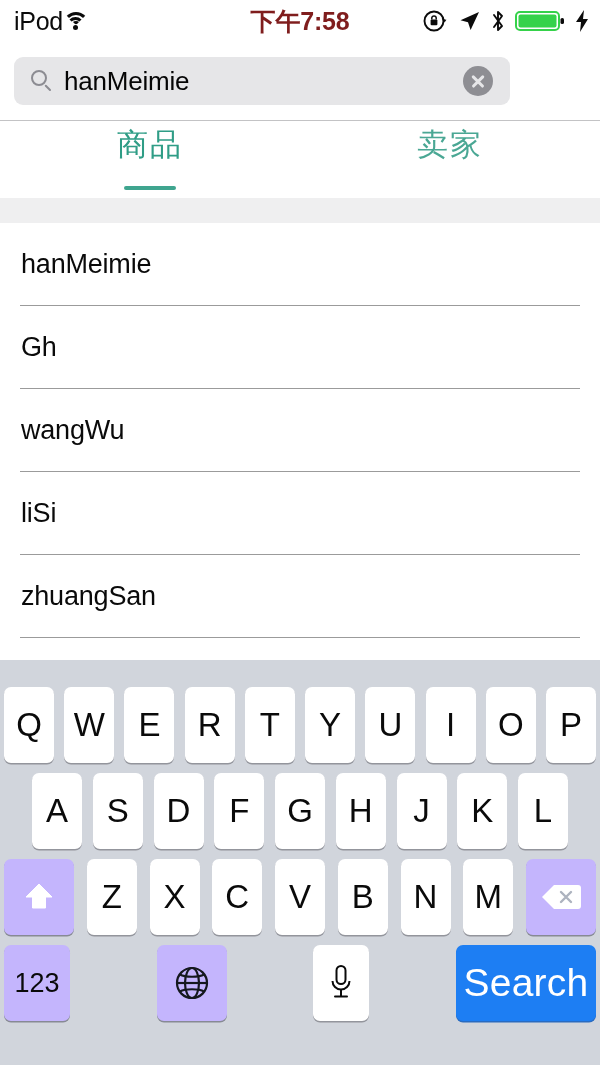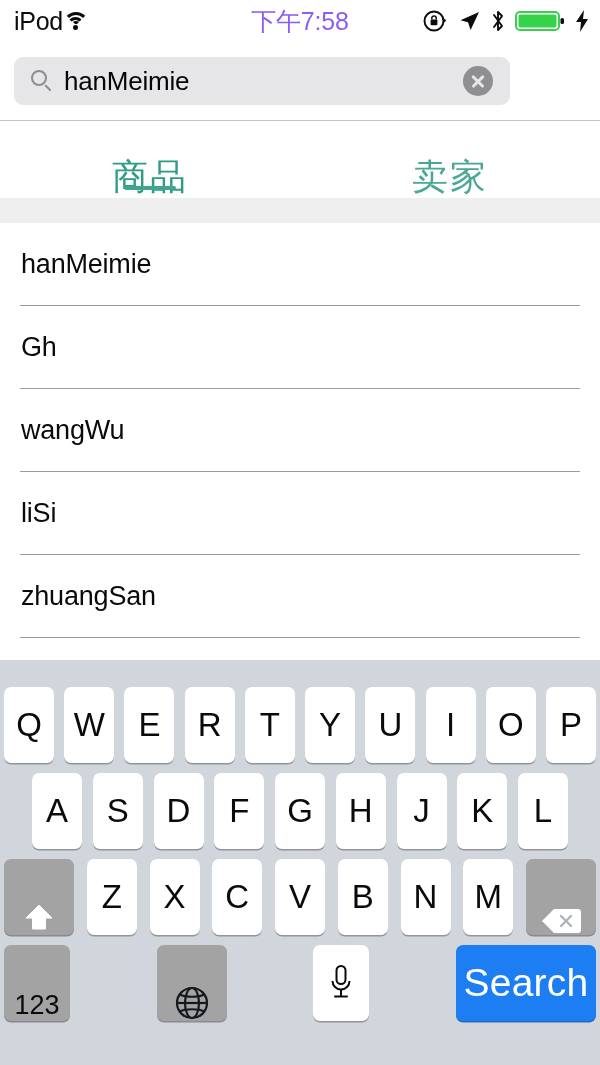--- a/index.html
+++ b/index.html
@@ -22,21 +22,21 @@
   .wifi-ic { width:26px; height:20px; position:relative; display:block; }
   .wifi-ic i { position:absolute; display:block; border:3px solid #0b0b0b; border-bottom-color:transparent;
                border-left-color:transparent; border-right-color:transparent; border-radius:50%; }
   .wifi-ic i.a { width:26px; height:26px; left:0; top:1px; }
   .wifi-ic i.b { width:17px; height:17px; left:4.5px; top:5.5px; }
   .wifi-ic i.c { width:8px;  height:8px;  left:9px;   top:10px; }
   .wifi-ic i.d { width:5px; height:5px; left:10.5px; top:14px; background:#0b0b0b; border-radius:50%; border:0; }
 
   .sb-center { position:absolute; left:0; top:0; width:600px; height:42px;
                display:flex; align-items:center; justify-content:center; }
-  .sb-time { font-size:25px; color:#8b5cf6; font-weight:400; letter-spacing:-0.2px; }
+  .sb-time { font-size:25px; color:#7f1d1d; font-weight:700; letter-spacing:-0.2px; }
 
   .sb-right { position:absolute; right:10px; top:0; height:42px; display:flex; align-items:center; gap:9px; }
   .ic { display:block; }
 
   
   .searchbar-wrap {
     position:absolute; left:0; top:42px; width:600px; height:79px; background:#ffffff;
   }
   .search-field {
     position:absolute; left:14px; top:15px; width:496px; height:48px;
@@ -64,21 +64,21 @@
     font-size:27px; color:#3aab92; letter-spacing:1px;
   }
   .hr-top { position:absolute; left:0; top:120px; width:600px; height:1px; background:#c3c3c5; }
 
   
   .tabs {
     position:absolute; left:0; top:121px; width:600px; height:77px; background:#ffffff;
     display:flex;
   }
   .tab { flex:1 1 50%; position:relative; display:flex; align-items:flex-start; justify-content:center; }
-  .tab-label { margin-top:32px; font-size:36px; color:#4aa794; letter-spacing:2px; }
+  .tab-label { margin-top:3px; font-size:31px; color:#4aa794; letter-spacing:2px; }
   .tab.active .tab-label { color:#2f9d86; }
   .tab-underline {
     position:absolute; bottom:8px; left:50%; transform:translateX(-50%);
     width:52px; height:4px; background:#3fa58f; border-radius:2px;
   }
 
   
   .gray-band { position:absolute; left:0; top:198px; width:600px; height:25px; background:#efeff0; }
 
   
@@ -92,21 +92,21 @@
     position:absolute; left:0; top:660px; width:600px; height:405px;
     background:#d1d5dc;
   }
   .kbrow { position:absolute; left:0; width:600px; display:flex; }
   .key {
     position:relative; background:#ffffff; border-radius:7px;
     box-shadow:0 1.5px 0 rgba(136,138,145,0.85);
     display:flex; align-items:center; justify-content:center;
     font-size:33px; color:#0a0a0a; letter-spacing:0;
   }
-  .key.gray { background:#a3a3a3; box-shadow:0 1.5px 0 rgba(126,130,140,0.9);align-items:flex-end; }
+  .key.gray { background:#c4b5fd; box-shadow:0 1.5px 0 rgba(126,130,140,0.9); }
   .key.blue { background:#1d7ef3; color:#ffffff; box-shadow:0 1.5px 0 rgba(22,95,188,0.9); }
   .key.blue span { font-size:39px; letter-spacing:0.2px; }
 
   
   .row1 { top:27px; height:76px; padding:0 4px; justify-content:space-between; }
   .row1 .key { width:50px; height:76px; }
   
   .row2 { top:113px; height:76px; padding:0 32px; justify-content:space-between; }
   .row2 .key { width:50px; height:76px; }
   

